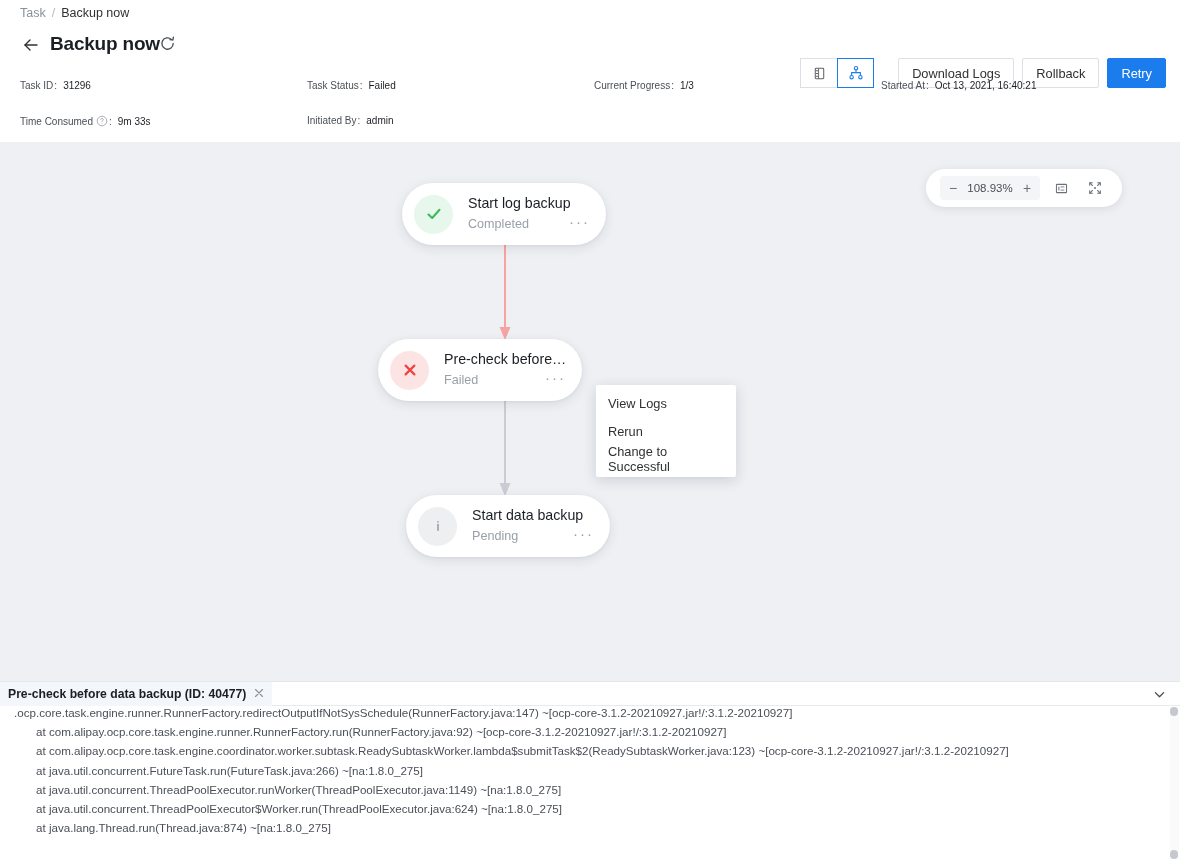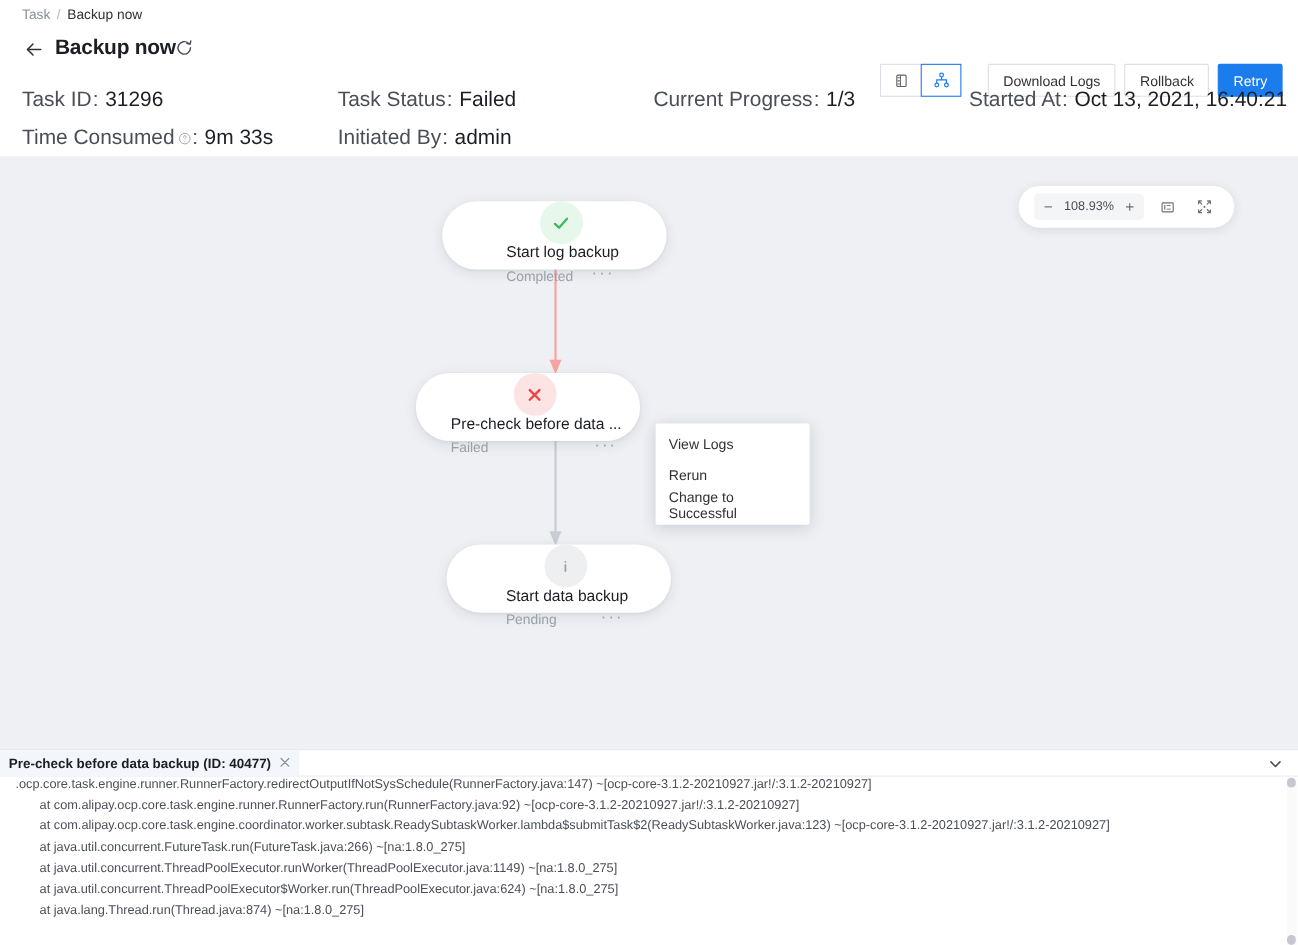--- a/index.html
+++ b/index.html
@@ -109,21 +109,21 @@
   }
 
   
   .info-grid {
     position: absolute;
     top: 74px; left: 0; right: 0;
     height: 68px;
   }
   .info-item {
     position: absolute;
-    font-size: 19px;
+    font-size: 10px;
     color: #303133;
     display: flex;
     align-items: center;
     white-space: nowrap;
   }
   .info-label { color: #4a4f57; }
   .info-colon { margin: 0 2px 0 1px; color: #4a4f57; }
   .info-value { color: #1b1f24; margin-left: 4px; }
   .help-icon {
     display: inline-flex;
@@ -192,21 +192,20 @@
     position: absolute;
     width: 204px;
     height: 62px;
     background: #ffffff;
     border-radius: 31px;
     box-shadow: 0 3px 12px rgba(30,40,70,0.10), 0 1px 3px rgba(30,40,70,0.06);
     display: flex;
     align-items: center;
     padding-left: 12px;
     cursor: pointer;
-    flex-direction: column;
   }
   .node-icon {
     width: 39px; height: 39px;
     border-radius: 50%;
     display: flex; align-items: center; justify-content: center;
     flex: 0 0 auto;
   }
   .node-icon.completed { background: #e7f7ec; color: #3fb95a; }
   .node-icon.failed    { background: #fde4e4; color: #ef4444; }
   .node-icon.pending   { background: #eeeff1; color: #9aa0a8; }

